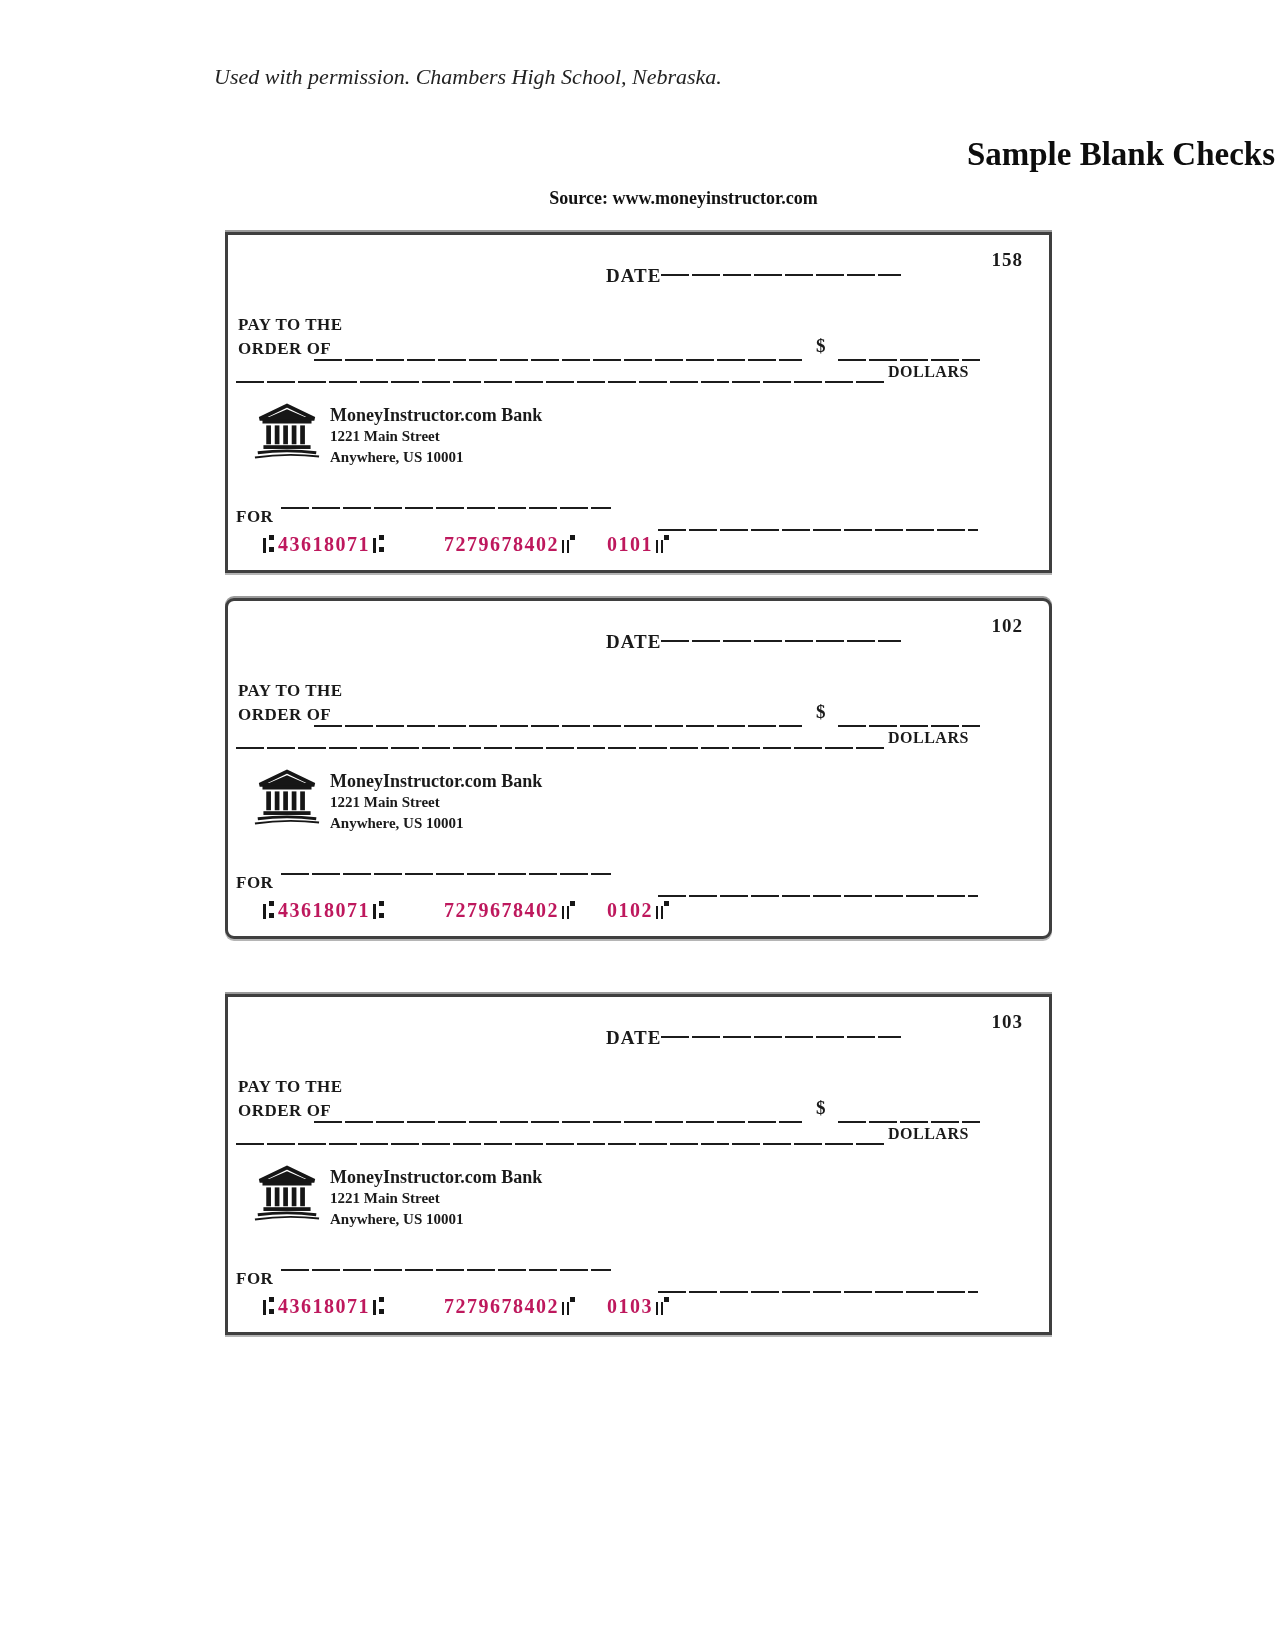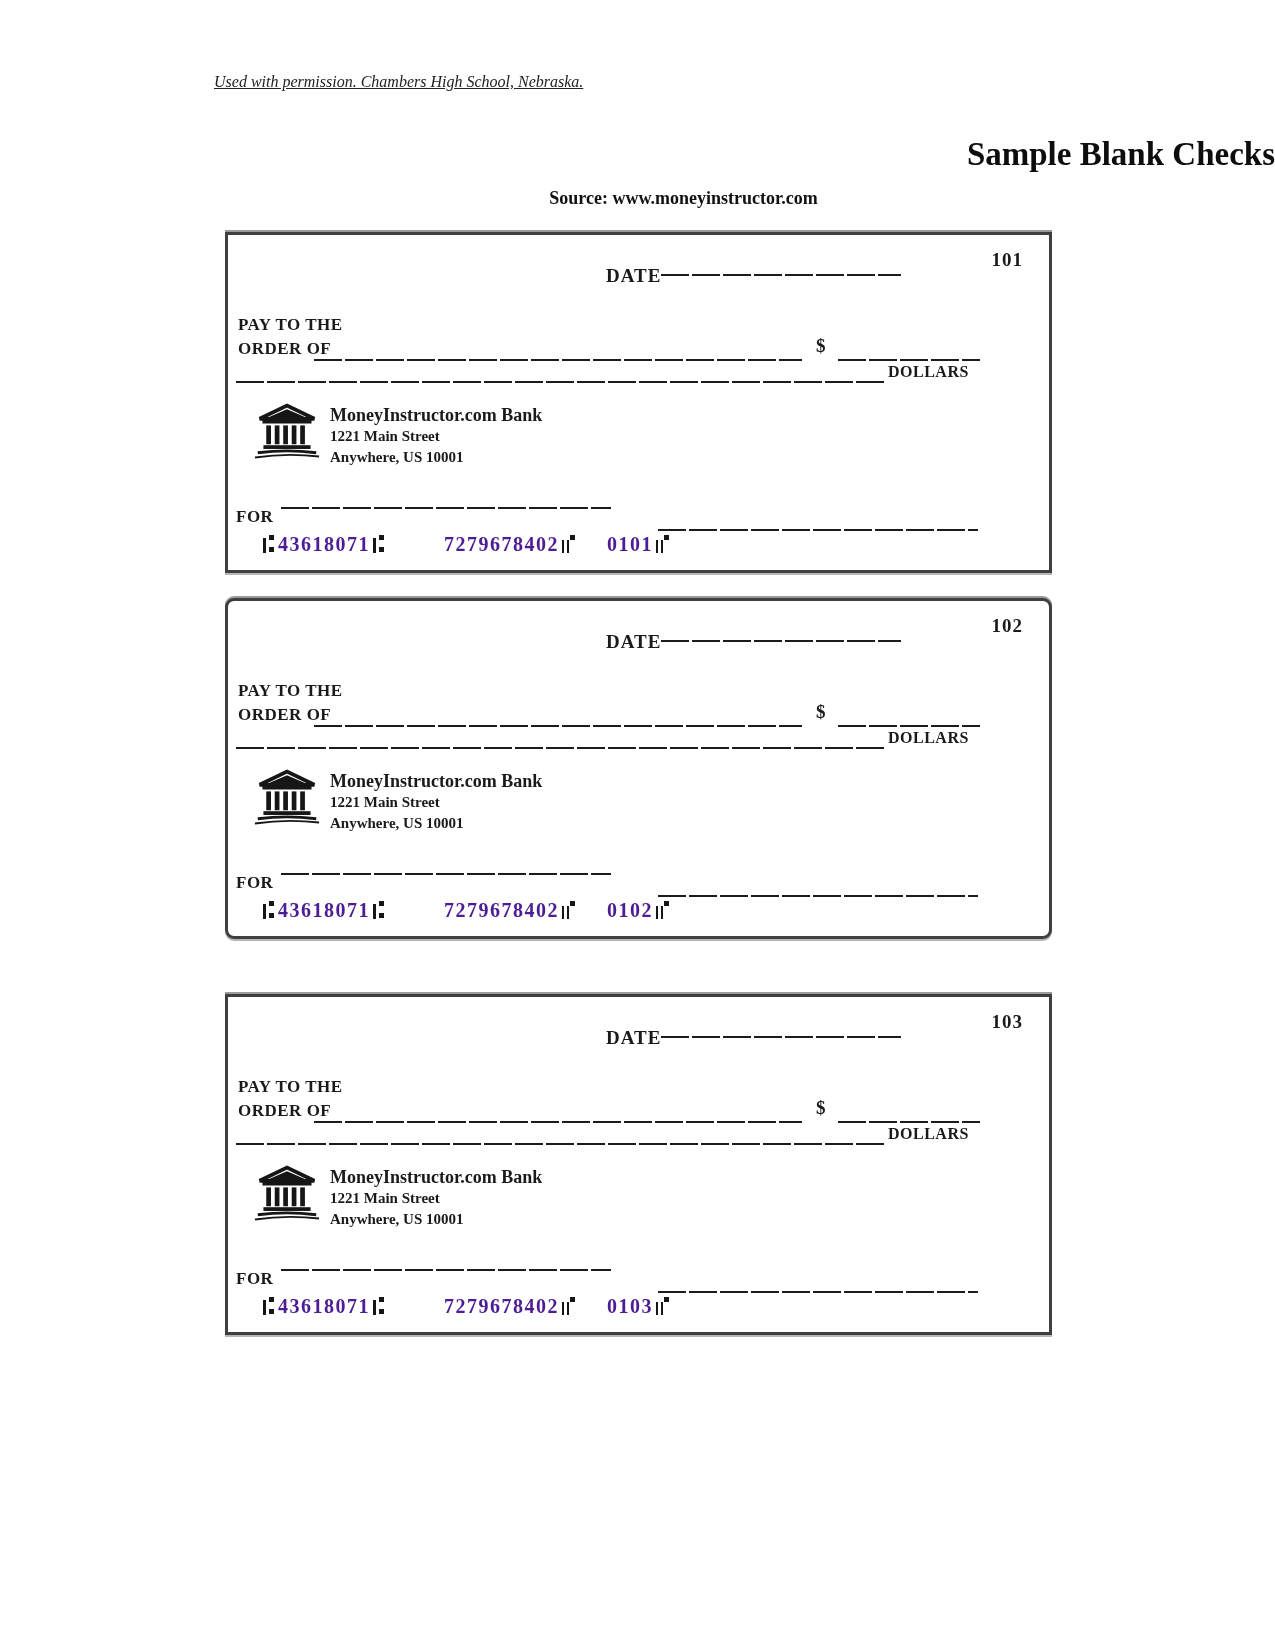--- a/index.html
+++ b/index.html
@@ -2,22 +2,22 @@
 <html><head>
 <meta charset="utf-8">
 <style>
   html,body { margin:0; padding:0; }
   body {
     width:1275px; height:1650px; position:relative;
     background:#ffffff; color:#1a1a1a;
     font-family:"Liberation Serif","DejaVu Serif",serif;
   }
   .permission-note {
-    position:absolute; left:214px; top:73px;
-    font-style:italic; font-size:16px; color:#222;text-decoration:underline;
+    position:absolute; left:214px; top:64px;
+    font-style:italic; font-size:22px; color:#222;
   }
   .doc-title {
     position:absolute; left:0; top:136px; width:1275px;
     text-align:right; font-size:33px; font-weight:700; color:#0d0d0d;
   }
   .doc-source {
     position:absolute; left:0; top:188px; width:1275px;
     text-align:center; font-size:18px; font-weight:700; color:#111;margin-left:46px;
   }
 
@@ -58,21 +58,21 @@
   .bank-name  { font-size:18px; font-weight:700; }
   .bank-addr  { font-size:15px; line-height:21px;font-weight:bold; }
 
   .for-row   { position:absolute; top:272px; left:8px; display:flex; align-items:flex-start; }
   .for-label { font-size:17px; font-weight:700; letter-spacing:0.5px; }
   .memo-line { width:330px; margin-left:8px; margin-bottom:3px; }
   .sig-line  { position:absolute; top:294px; left:430px; width:320px; }
 
   .micr {
     position:absolute; top:298px; left:32px;
-    font-size:20px; font-weight:700; letter-spacing:1.5px; color:#4c1d95;
+    font-size:20px; font-weight:700; letter-spacing:1.5px; color:#be185d;
     white-space:nowrap;
   }
   .micr .grp-account { margin-left:56px; }
   .micr .grp-checknum { margin-left:30px; }
 
   .msym { display:inline-block; position:relative; width:14px; height:18px; vertical-align:-2px; margin:0 2px; }
   .msym i { position:absolute; background:#161616; }
   .msym.transit .bar  { left:1px; top:3px; width:3px; height:15px; }
   .msym.transit .sq1  { left:7px; top:0;   width:5px; height:5px; }
   .msym.transit .sq2  { left:7px; top:12px;width:5px; height:5px; }
@@ -81,21 +81,21 @@
   .msym.onus .sq   { left:9px; top:0;  width:5px; height:5px; }
 </style>
 </head>
 <body>
 
 <div class="permission-note">Used with permission. Chambers High School, Nebraska.</div>
 <div class="doc-title">Sample Blank Checks</div>
 <div class="doc-source">Source: www.moneyinstructor.com</div>
 
 <div class="check c1">
-  <div class="cnum">101</div>
+  <div class="cnum">158</div>
 
   <div class="date-row">
     <span class="date-label">DATE</span>
       <span class="uline date-line"></span>
   </div>
 
   <div class="payee-labels">
     <div>PAY TO THE</div>
     <div>ORDER OF</div>
   </div>

